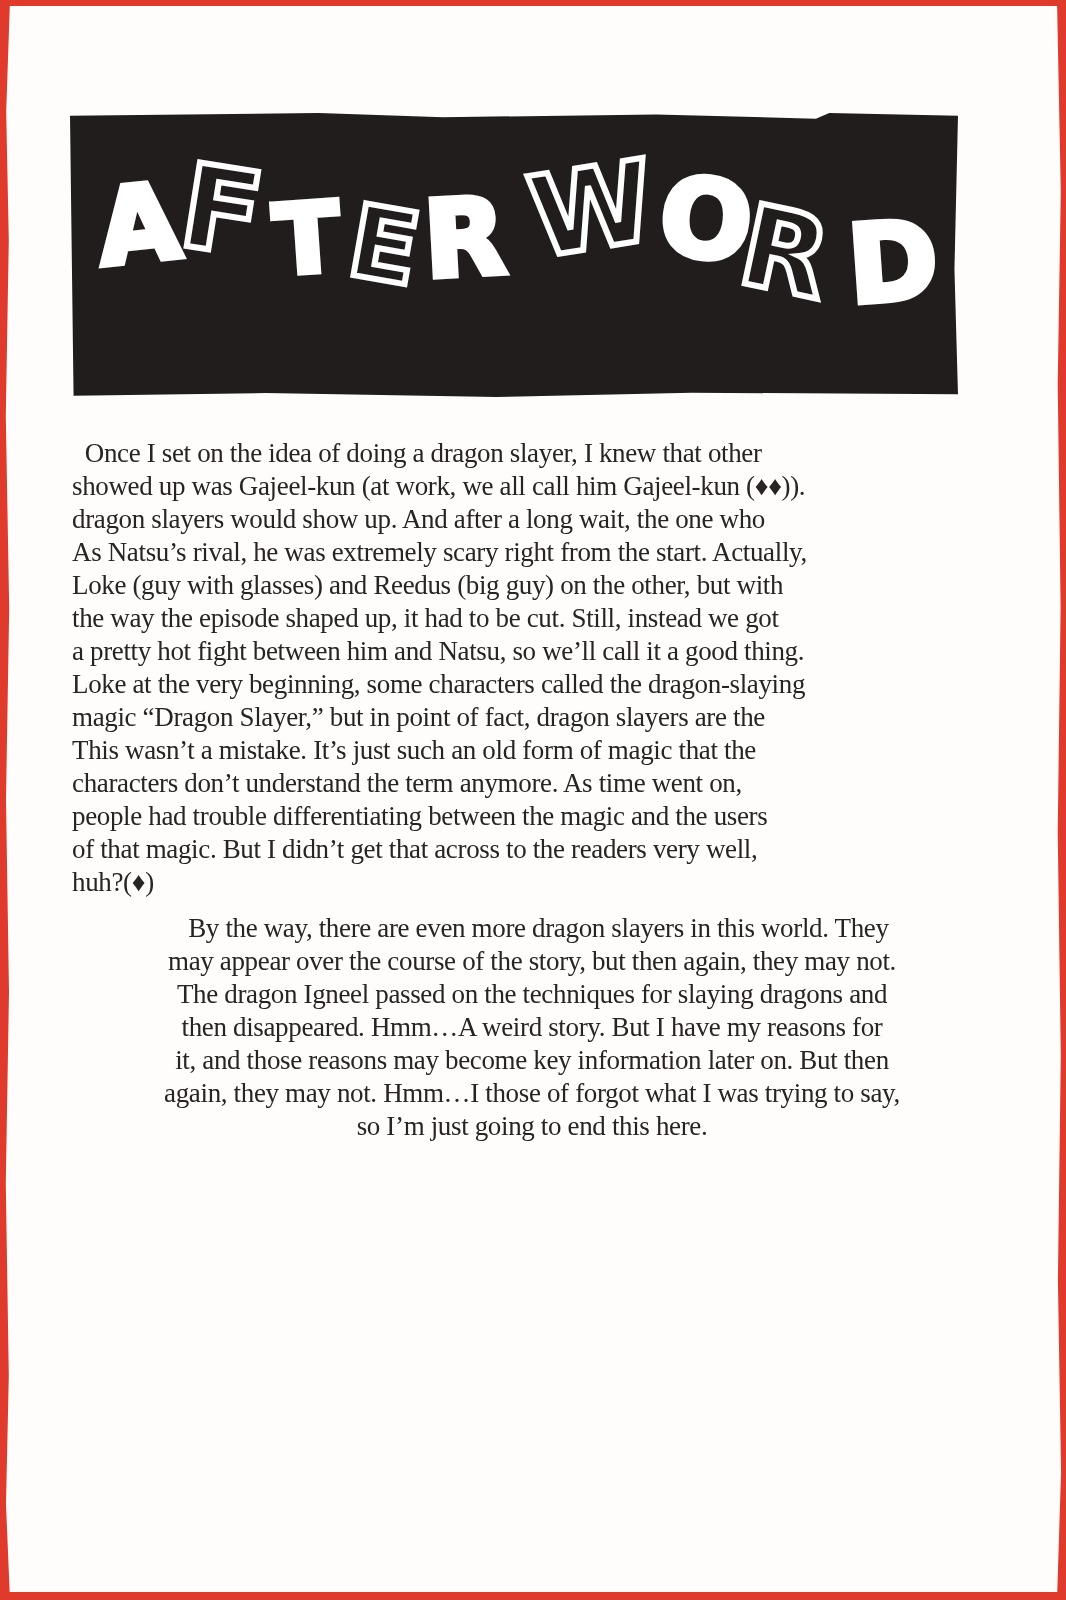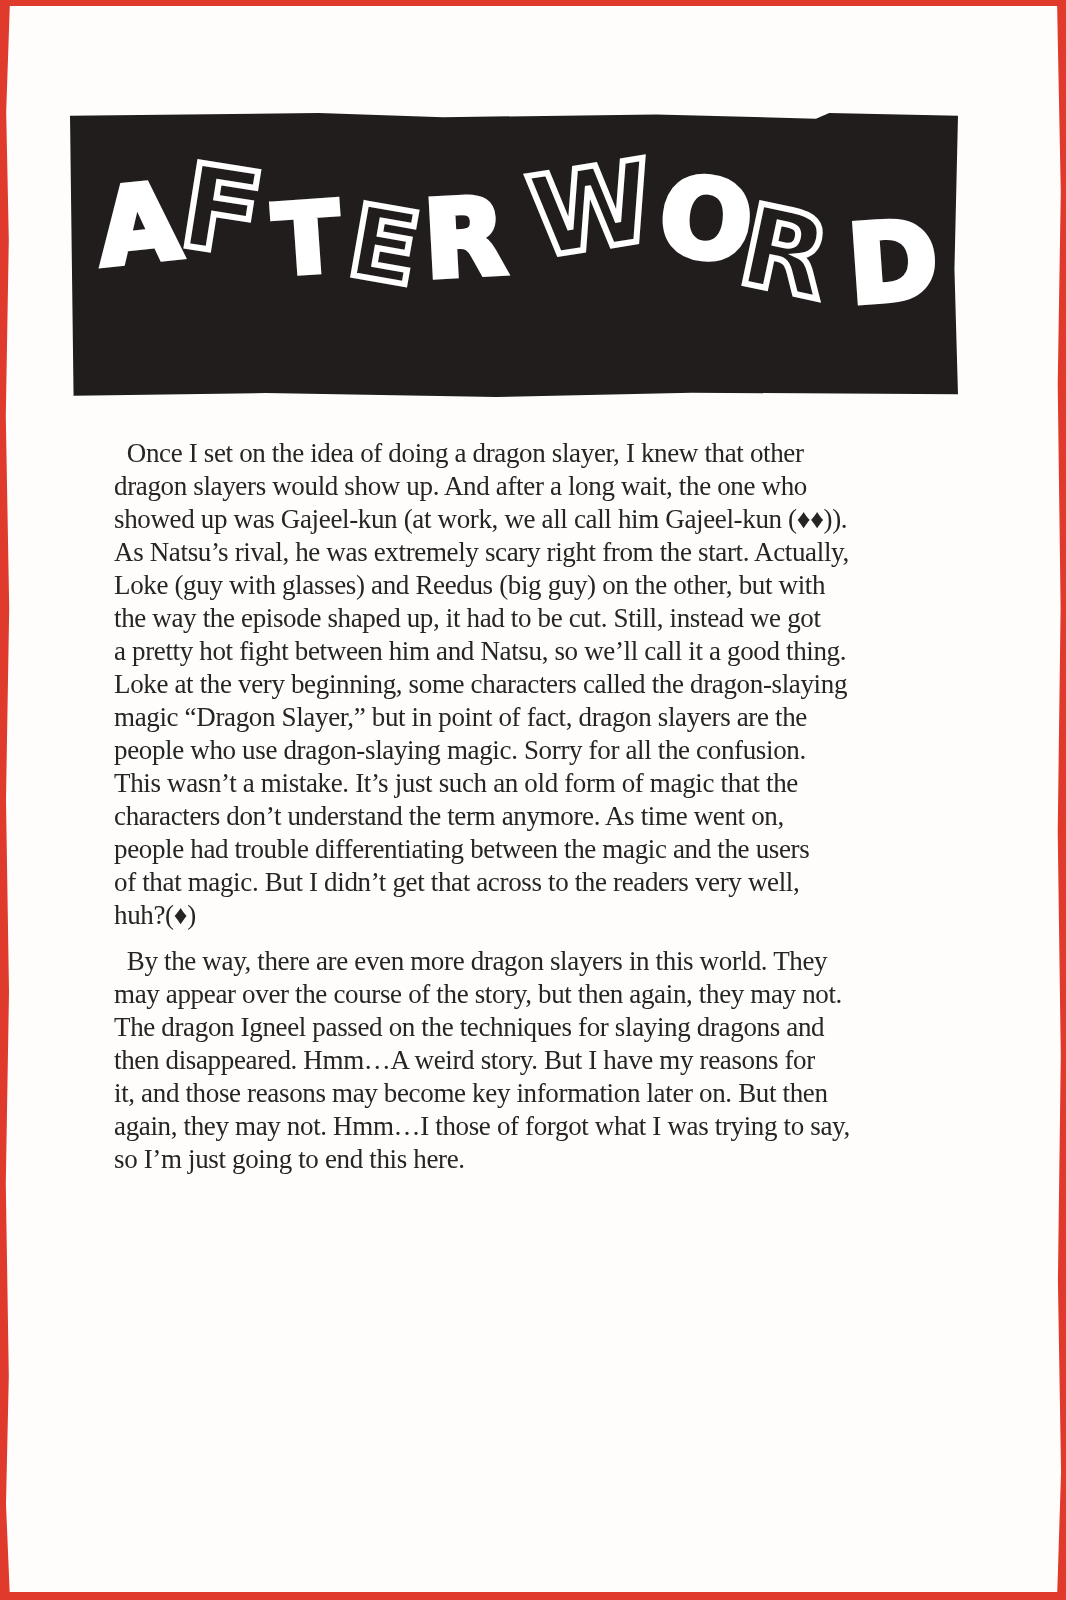--- a/index.html
+++ b/index.html
@@ -36,23 +36,23 @@
   .banner-letter:nth-child(4){left:280px;top:83px; font-size:100px;transform:rotate(10deg);}
   .banner-letter:nth-child(5){left:354px;top:73px; font-size:106px;transform:rotate(-3deg);}
   .banner-letter:nth-child(6){left:460px;top:40px; font-size:112px;transform:rotate(-9deg);}
   .banner-letter:nth-child(7){left:590px;top:53px; font-size:108px;transform:rotate(6deg);}
   .banner-letter:nth-child(8){left:672px;top:83px; font-size:112px;transform:rotate(12deg);}
   .banner-letter:nth-child(9){left:778px;top:96px; font-size:108px;transform:rotate(-4deg);}
 
   
   .article{
     position:absolute;left:72px;top:437px;width:920px;
-    color:#272422;font-size:27px;line-height:33px;letter-spacing:-0.35px;margin-left:42px;
+    color:#272422;font-size:27px;line-height:33px;letter-spacing:-0.35px;
   }
-  .paragraph + .paragraph{margin-top:13px;}
+  .paragraph + .paragraph{margin-top:13px;text-align:center;}
   .text-line{white-space:pre;}
 </style>
 </head>
 <body>
 
 <div class="edge edge-left"></div>
 <div class="edge edge-right"></div>
 <div class="edge edge-top"></div>
 <div class="edge edge-bottom"></div>
 
@@ -64,29 +64,28 @@
     <span class="banner-letter">R</span>
     <span class="banner-letter">W</span>
     <span class="banner-letter">O</span>
     <span class="banner-letter">R</span>
     <span class="banner-letter">D</span>
   </div>
 
 <div class="article" id="article">
     <div class="paragraph">
       <div class="text-line">  Once I set on the idea of doing a dragon slayer, I knew that other</div>
+      <div class="text-line">showed up was Gajeel-kun (at work, we all call him Gajeel-kun (♦♦)).</div>
       <div class="text-line">dragon slayers would show up. And after a long wait, the one who</div>
-      <div class="text-line">showed up was Gajeel-kun (at work, we all call him Gajeel-kun (♦♦)).</div>
       <div class="text-line">As Natsu’s rival, he was extremely scary right from the start. Actually,</div>
       <div class="text-line">Loke (guy with glasses) and Reedus (big guy) on the other, but with</div>
       <div class="text-line">the way the episode shaped up, it had to be cut. Still, instead we got</div>
       <div class="text-line">a pretty hot fight between him and Natsu, so we’ll call it a good thing.</div>
       <div class="text-line">Loke at the very beginning, some characters called the dragon-slaying</div>
       <div class="text-line">magic “Dragon Slayer,” but in point of fact, dragon slayers are the</div>
-      <div class="text-line">people who use dragon-slaying magic. Sorry for all the confusion.</div>
       <div class="text-line">This wasn’t a mistake. It’s just such an old form of magic that the</div>
       <div class="text-line">characters don’t understand the term anymore. As time went on,</div>
       <div class="text-line">people had trouble differentiating between the magic and the users</div>
       <div class="text-line">of that magic. But I didn’t get that across to the readers very well,</div>
       <div class="text-line">huh?(♦)</div>
     </div>
     <div class="paragraph">
       <div class="text-line">  By the way, there are even more dragon slayers in this world. They</div>
       <div class="text-line">may appear over the course of the story, but then again, they may not.</div>
       <div class="text-line">The dragon Igneel passed on the techniques for slaying dragons and</div>

